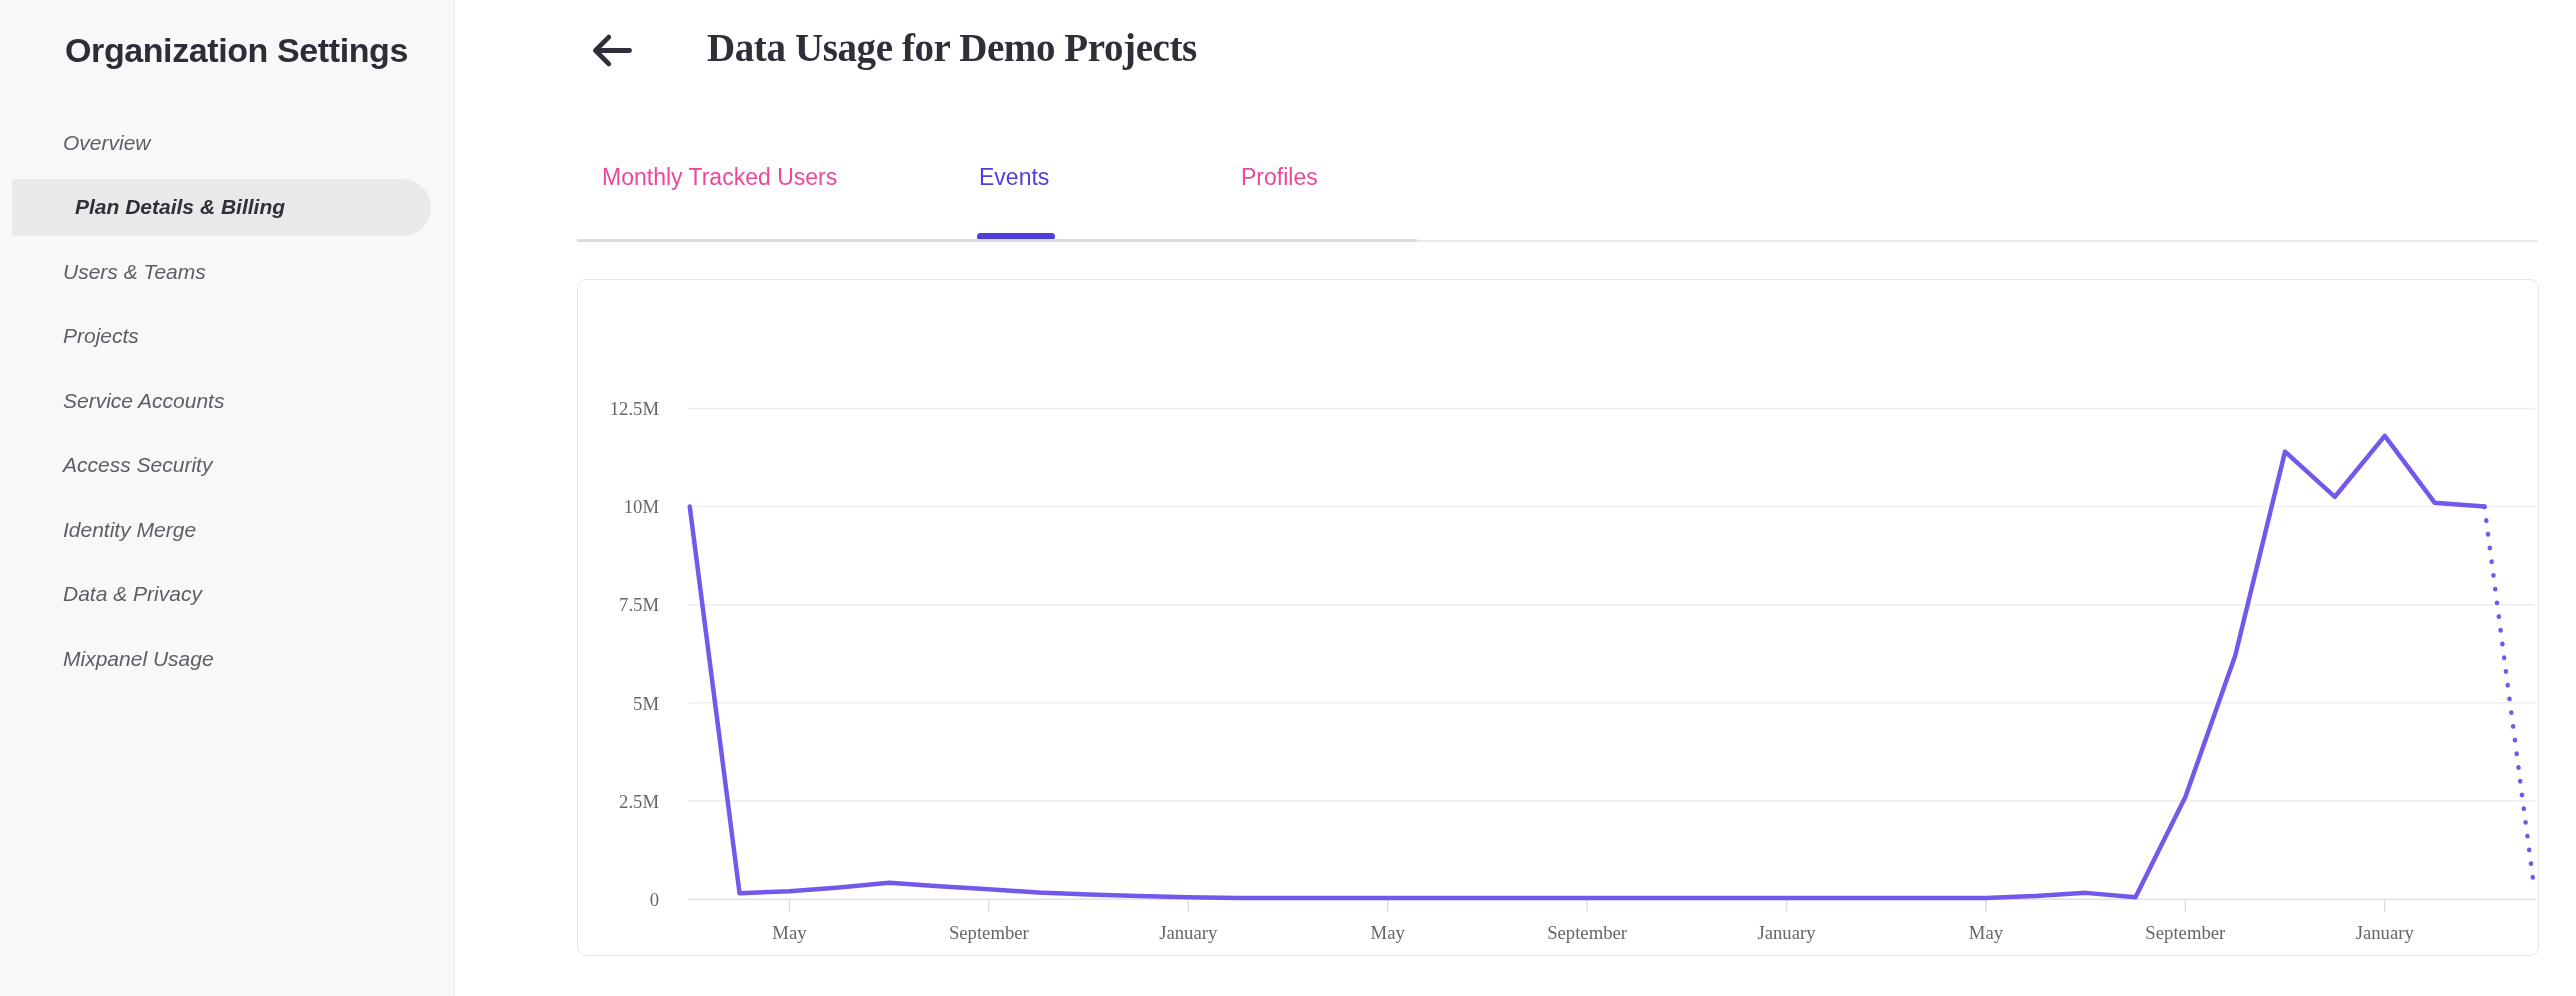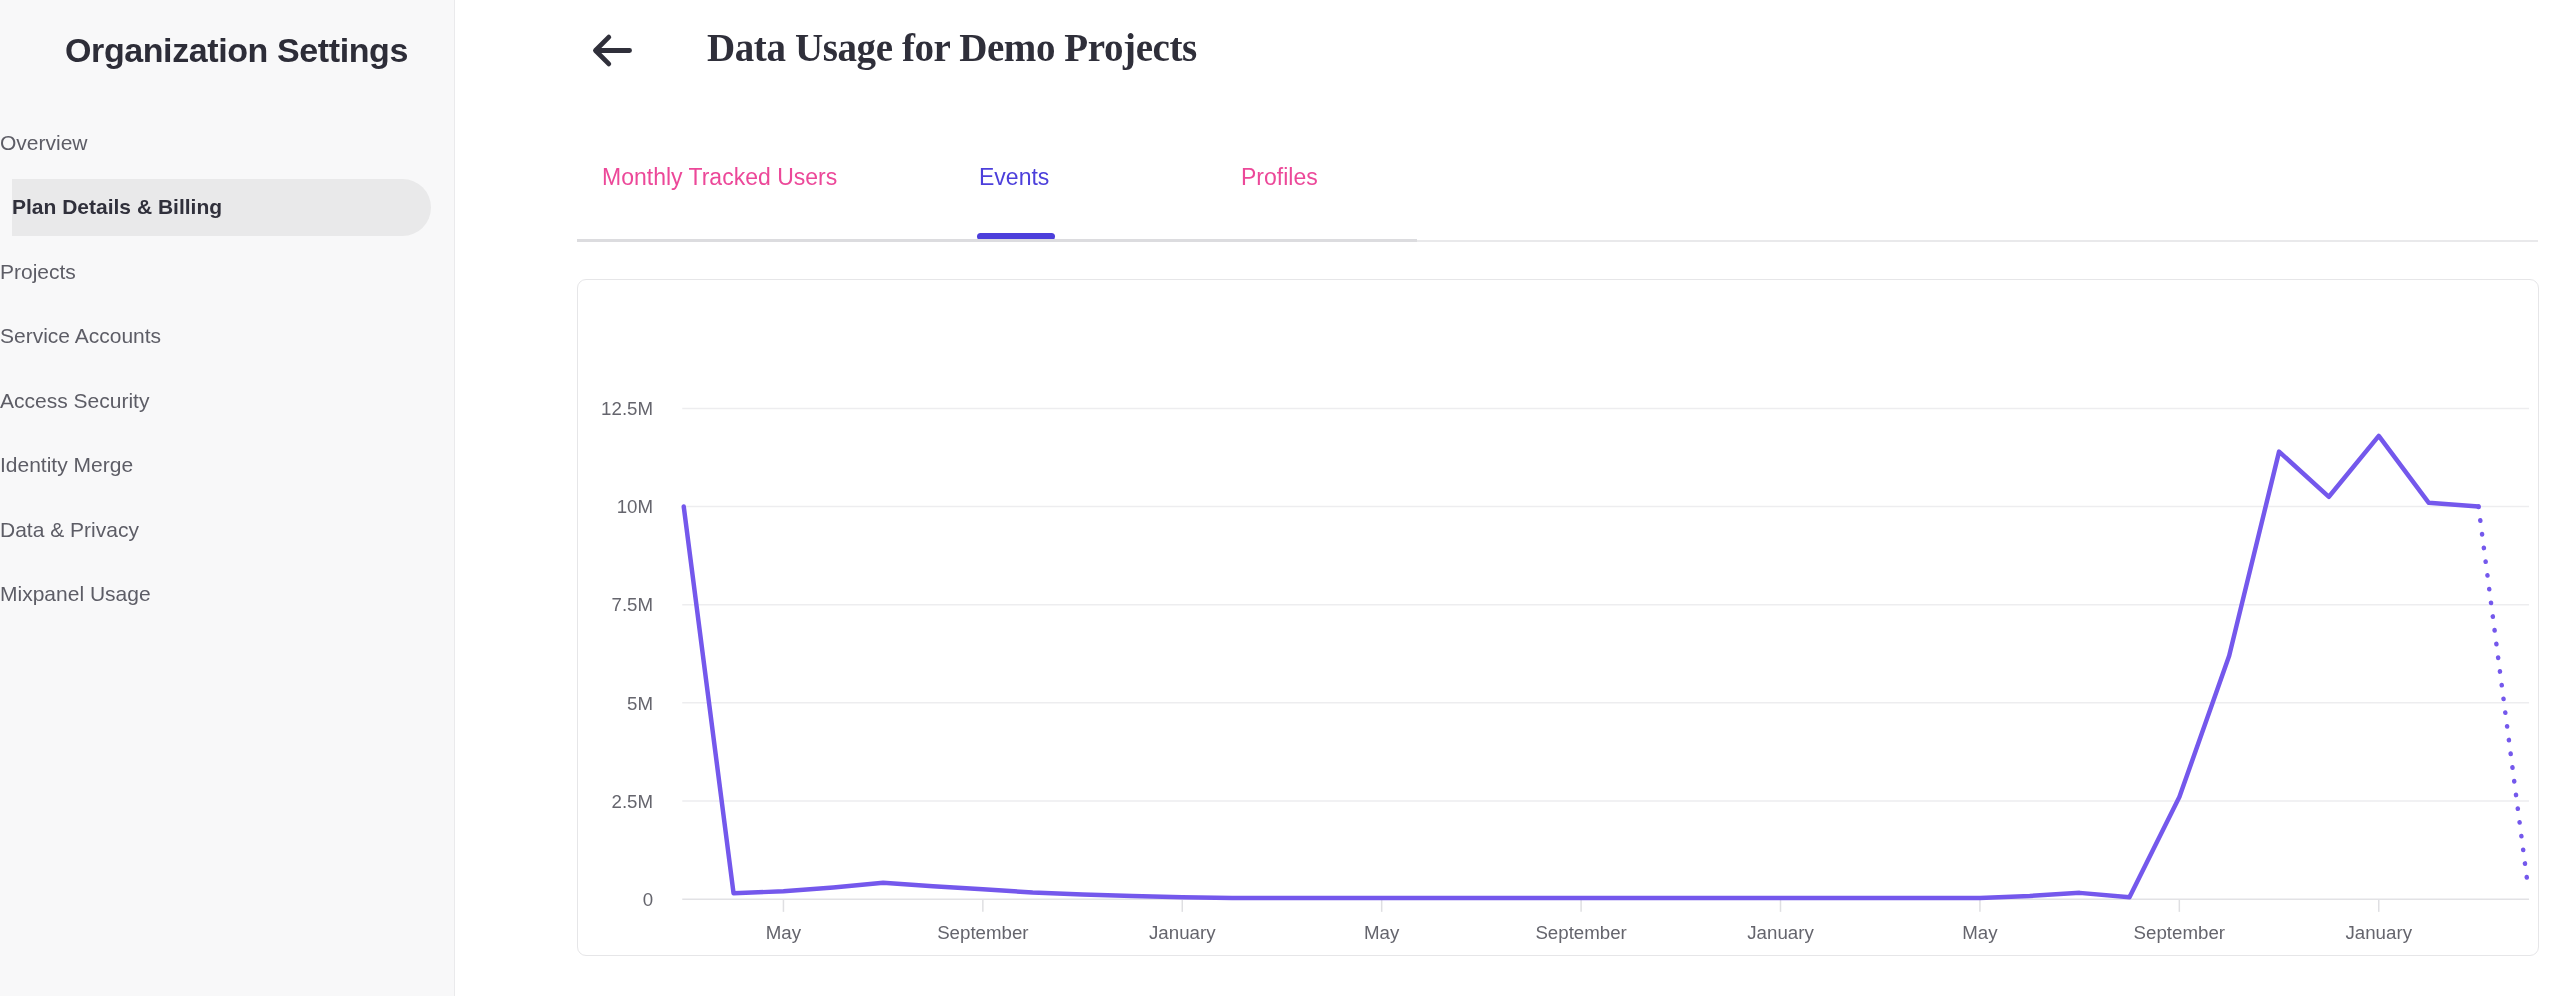--- a/index.html
+++ b/index.html
@@ -16,22 +16,22 @@
   }
   .sidebar-title {
     position:absolute; left:37px; top:31px;
     font-size:34px; font-weight:700; letter-spacing:-0.4px; color:#2d2d38;
     white-space:nowrap;
     margin-left:28px;
   }
   .nav { position:absolute; left:0; top:114px; }
   .nav-item {
     width:419px; height:57px; margin-bottom:7.5px;
-    display:flex; align-items:center; 
-    font-size:21px; color:#5d5d66; cursor:pointer; white-space:nowrap;
+    display:flex; align-items:center; padding-left:63px;
+    font-size:21px; color:#5d5d66; cursor:pointer; white-space:nowrap;font-style:italic;
   }
   .nav-item.selected {
     background:#e9e9ea; border-radius:0 30px 30px 0;
     color:#30303b; font-weight:700;margin-left:12px;
   }
   
   .back-btn {
     position:absolute; left:588px; top:28.4px; width:48px; height:48px;
     cursor:pointer; display:flex; align-items:center; justify-content:center;
   }
@@ -56,31 +56,32 @@
   
   .card {
     position:absolute; left:577px; top:279px; width:1962px; height:677px;
     background:#ffffff; border:1.5px solid #e6e6e8; border-radius:9px;
   }
   .card-header { position:relative; height:111px; border-bottom:1.5px solid #efeff1; }
   .card-title {
     position:absolute; left:45px; top:43px;
     font-size:22.5px; font-weight:700; color:#30303b; white-space:nowrap;
   }
-  .chart-wrap { position:absolute; left:10px; top:112px; width:1959px; height:561px; }
+  .chart-wrap { position:absolute; left:16px; top:112px; width:1959px; height:561px;font-family:Liberation Serif, serif; }
   .chart-wrap svg { display:block; width:1959px; height:561px; }
 </style>
 </head>
 <body>
 
 <aside class="sidebar">
   <div class="sidebar-title">Organization Settings</div>
   <nav class="nav">
     <div class="nav-item">Overview</div>
     <div class="nav-item selected">Plan Details &amp; Billing</div>
+    <div class="nav-item">Users &amp; Teams</div>
     <div class="nav-item">Projects</div>
     <div class="nav-item">Service Accounts</div>
     <div class="nav-item">Access Security</div>
     <div class="nav-item">Identity Merge</div>
     <div class="nav-item">Data &amp; Privacy</div>
     <div class="nav-item">Mixpanel Usage</div>
   </nav>
 </aside>
 
 <div class="back-btn">

